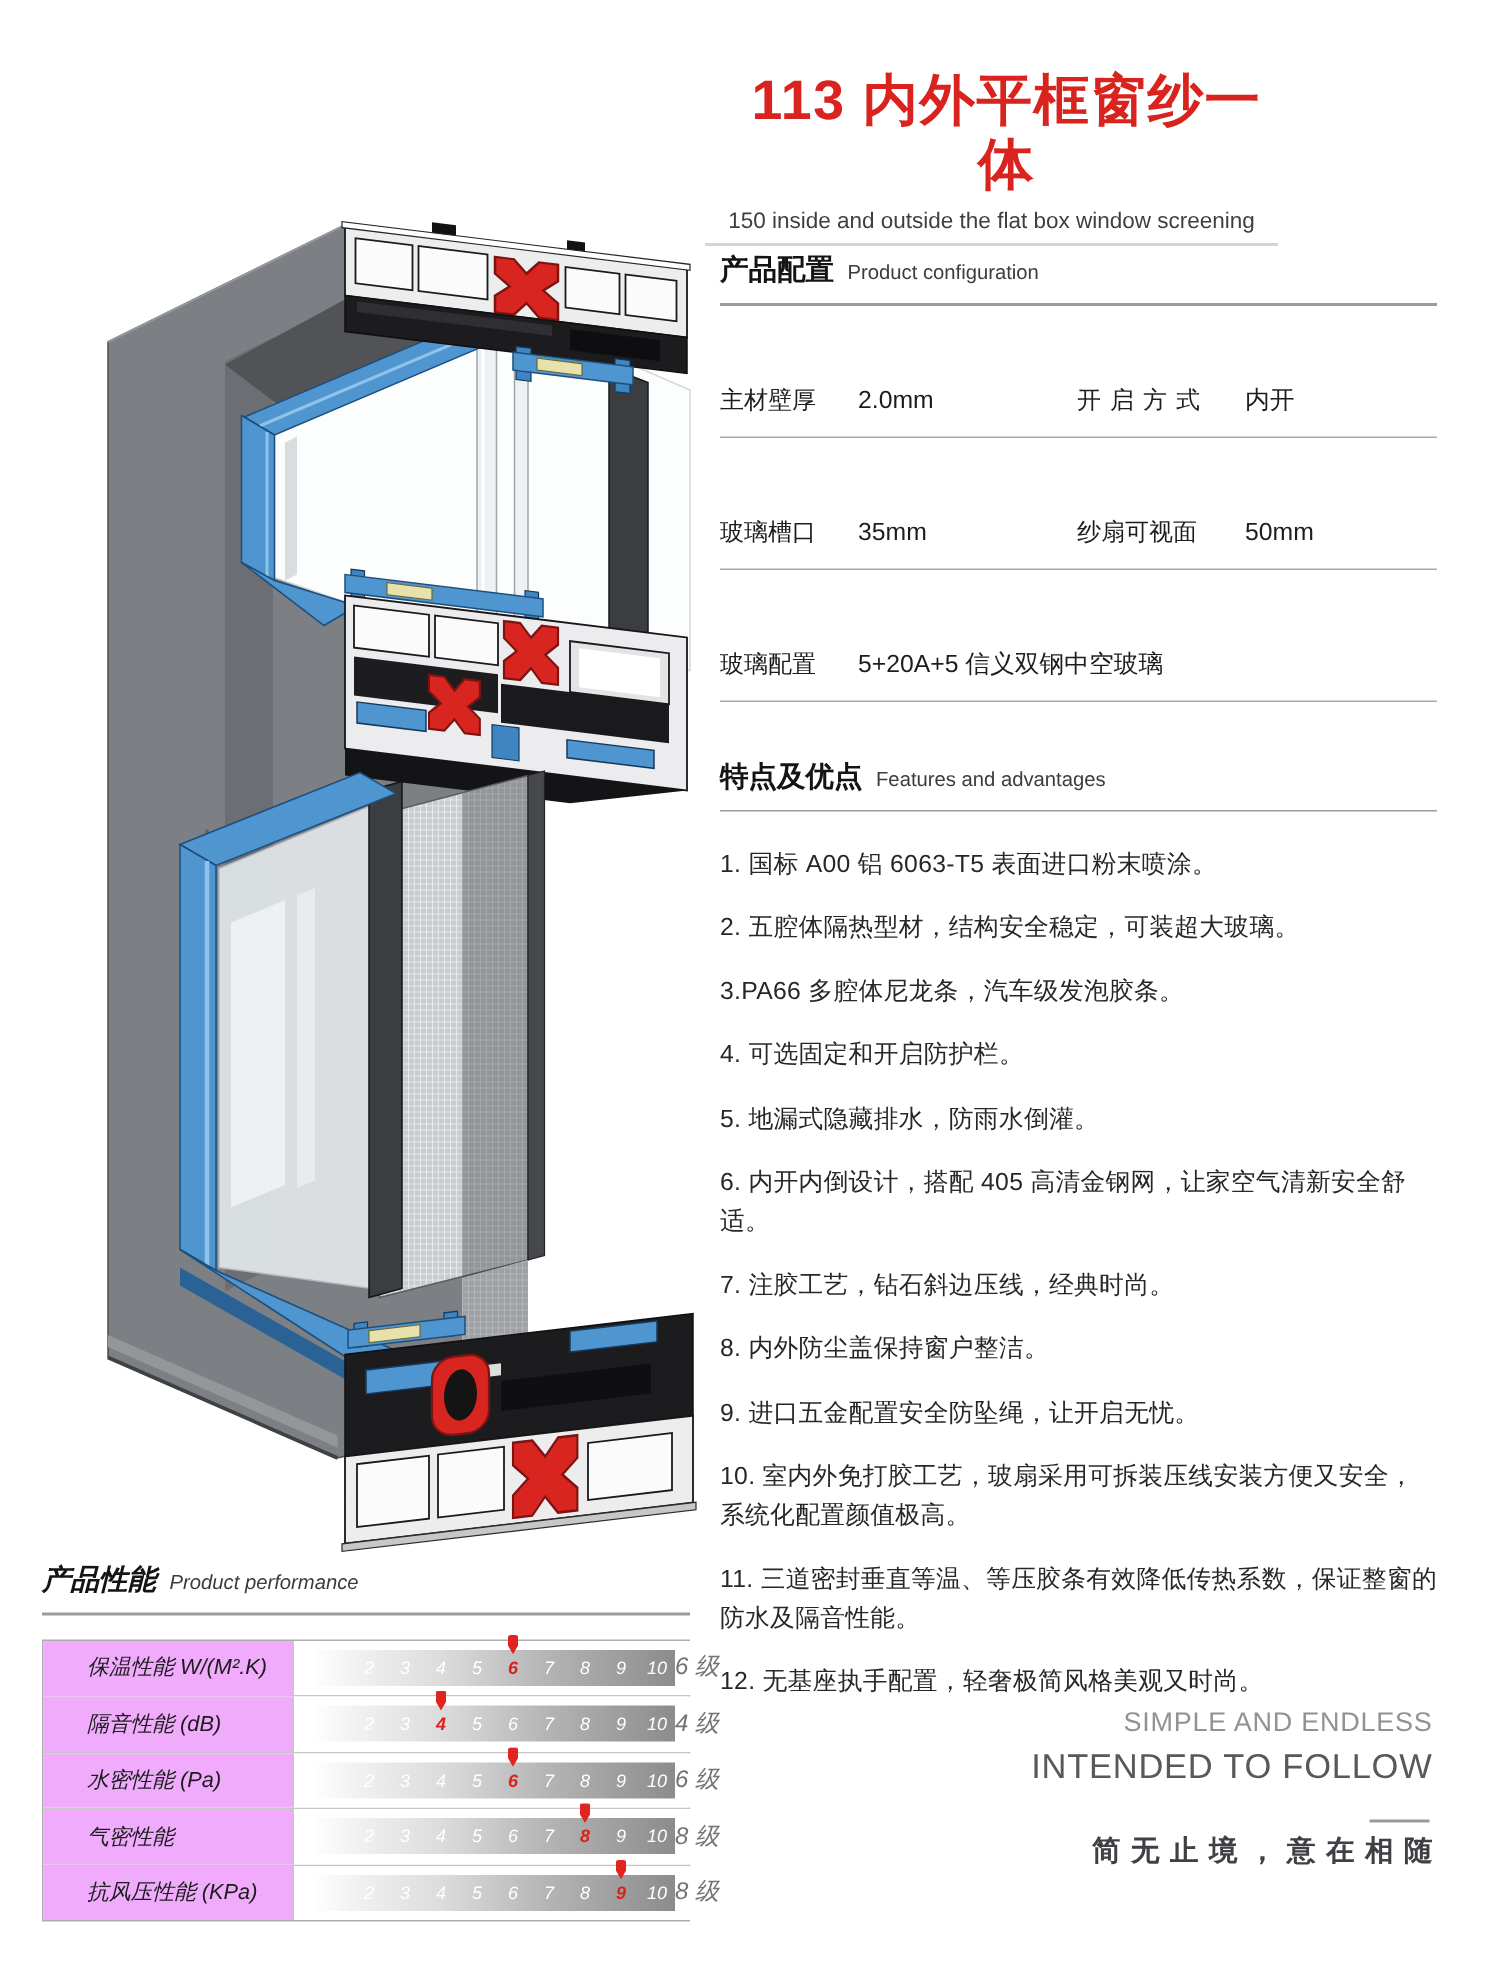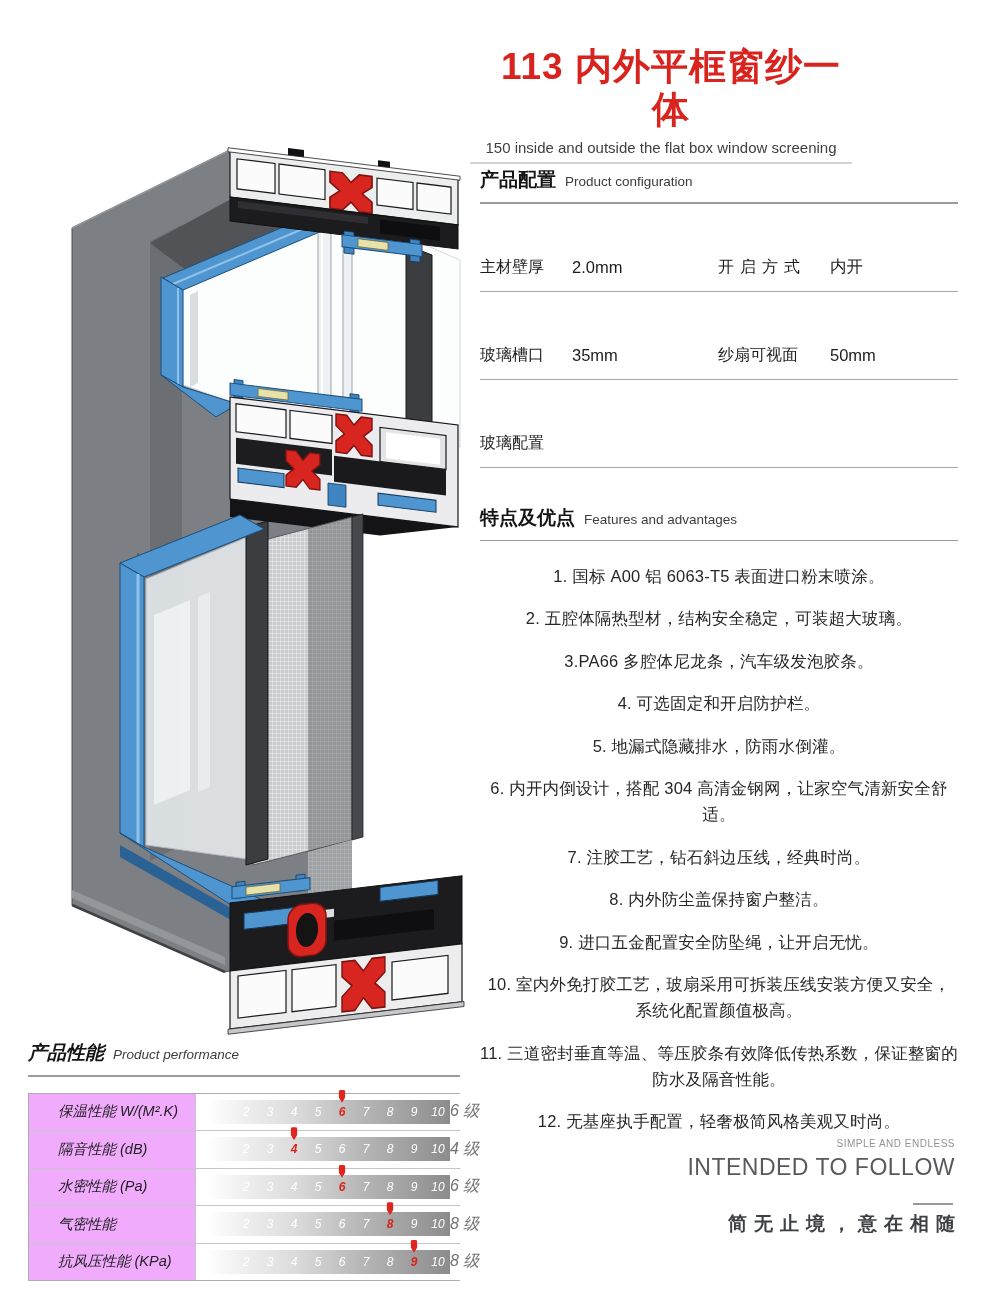--- a/index.html
+++ b/index.html
@@ -20,41 +20,41 @@
   .sec-line{height:1.5px;background:#9b9b9b;margin-top:9px;}
 
   .cfg-row{display:grid;grid-template-columns:92px 146px 112px 1fr;align-items:center;
            height:47px;border-bottom:1.2px solid #a8a8a8;font-size:16px;color:#1d1d1d;margin-top:40px;}
   .cfg-row.single{grid-template-columns:92px 1fr;}
   .cfg-value{font-size:16.5px;}
   .spaced{letter-spacing:6px;}
 
   .features{margin-top:37px;}
   .feat-list{margin-top:22px;}
-  .feat-item{font-size:16.5px;line-height:1.6;color:#272727;margin-bottom:16px;letter-spacing:.2px;text-align:center;}
+  .feat-item{font-size:16.5px;line-height:1.6;color:#272727;margin-bottom:16px;letter-spacing:.2px;}
 
   
   .perf{position:absolute;left:28px;top:1040px;width:432px;font-style:italic;}
   .perf-table{margin-top:16px;border:1px solid #adadad;}
   .perf-row{display:flex;height:36.5px;border-bottom:1px solid #c6c6c6;}
   .perf-row:last-child{border-bottom:none;}
   .perf-label{width:137px;flex:0 0 137px;background:#f0abfc;border-right:1px solid #c6c6c6;
               display:flex;align-items:center;padding-left:29px;font-size:14.5px;color:#1c1c1c;}
   .perf-bar-cell{flex:1;display:flex;align-items:center;background:#ffffff;}
   .perf-bar{position:relative;width:240px;height:24px;margin-left:14px;
             background:linear-gradient(90deg,#fefefe 0%,#f1f1f1 12%,#dcdcdc 35%,#b4b4b4 65%,#8c8c8c 100%);}
   .bar-num{position:absolute;top:50%;transform:translate(-50%,-50%);font-size:12px;color:#ffffff;}
   .bar-num.sel{color:#d8231e;font-weight:bold;}
   .bar-pin{position:absolute;top:-10px;transform:translateX(-50%);width:7px;height:13px;background:#e02520;
            border-radius:2px 2px 0 0;clip-path:polygon(0 0,100% 0,100% 55%,50% 100%,0 55%);}
   .perf-level{margin-left:0;font-size:16px;color:#737373;white-space:nowrap;}
 
   
   .footer{position:absolute;right:45px;top:1138px;text-align:right;}
-  .f-line1{font-size:10px;color:#909295;letter-spacing:.5px;}
+  .f-line1{font-size:18px;color:#909295;letter-spacing:.5px;}
   .f-line2{font-size:23px;color:#57595c;margin-top:5px;letter-spacing:.5px;}
   .f-dash{width:40px;height:2px;background:#98999b;margin:22px 2px 0 auto;}
   .f-tagline{font-size:19px;font-weight:bold;color:#3e4043;letter-spacing:7px;margin-top:6px;margin-right:-7px;}
 
   
   .illus{position:absolute;left:40px;top:145px;width:430px;height:895px;}
 </style>
 </head>
 <body>
 
@@ -200,36 +200,37 @@
         <span class="cfg-value">内开</span>
       </div>
       <div class="cfg-row">
         <span class="cfg-label">玻璃槽口</span>
         <span class="cfg-value">35mm</span>
         <span class="cfg-label">纱扇可视面</span>
         <span class="cfg-value">50mm</span>
       </div>
       <div class="cfg-row single">
         <span class="cfg-label">玻璃配置</span>
+        <span class="cfg-value">5+20A+5 信义双钢中空玻璃</span>
       </div>
     </div>
 
     <div class="features">
       <div class="sec-head">
         <span class="h-zh">特点及优点</span>
         <span class="h-en">Features and advantages</span>
       </div>
       <div class="sec-line"></div>
       <div class="feat-list">
         <div class="feat-item">1. 国标 A00 铝 6063-T5 表面进口粉末喷涂。</div>
         <div class="feat-item">2. 五腔体隔热型材，结构安全稳定，可装超大玻璃。</div>
         <div class="feat-item">3.PA66 多腔体尼龙条，汽车级发泡胶条。</div>
         <div class="feat-item">4. 可选固定和开启防护栏。</div>
         <div class="feat-item">5. 地漏式隐藏排水，防雨水倒灌。</div>
-        <div class="feat-item">6. 内开内倒设计，搭配 304 高清金钢网，让家空气清新安全舒适。</div>
+        <div class="feat-item">6. 内开内倒设计，搭配 405 高清金钢网，让家空气清新安全舒适。</div>
         <div class="feat-item">7. 注胶工艺，钻石斜边压线，经典时尚。</div>
         <div class="feat-item">8. 内外防尘盖保持窗户整洁。</div>
         <div class="feat-item">9. 进口五金配置安全防坠绳，让开启无忧。</div>
         <div class="feat-item">10. 室内外免打胶工艺，玻扇采用可拆装压线安装方便又安全，系统化配置颜值极高。</div>
         <div class="feat-item">11. 三道密封垂直等温、等压胶条有效降低传热系数，保证整窗的防水及隔音性能。</div>
         <div class="feat-item">12. 无基座执手配置，轻奢极简风格美观又时尚。</div>
       </div>
     </div>
   </div>
 

